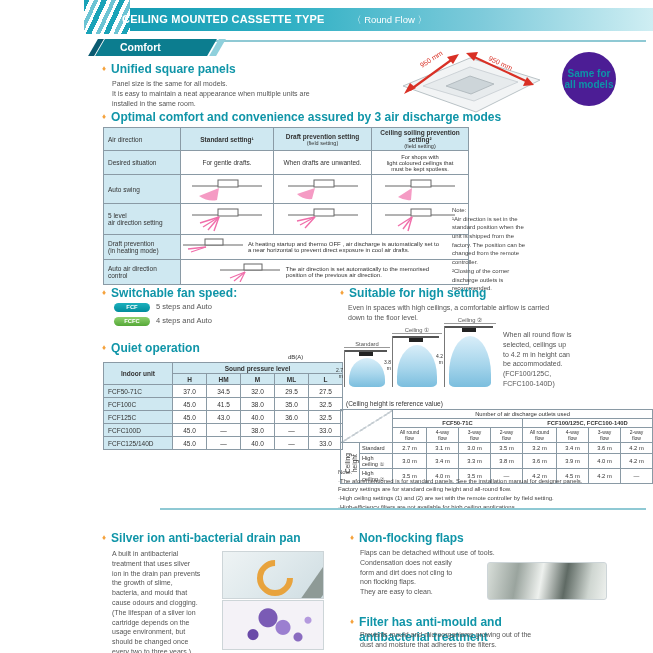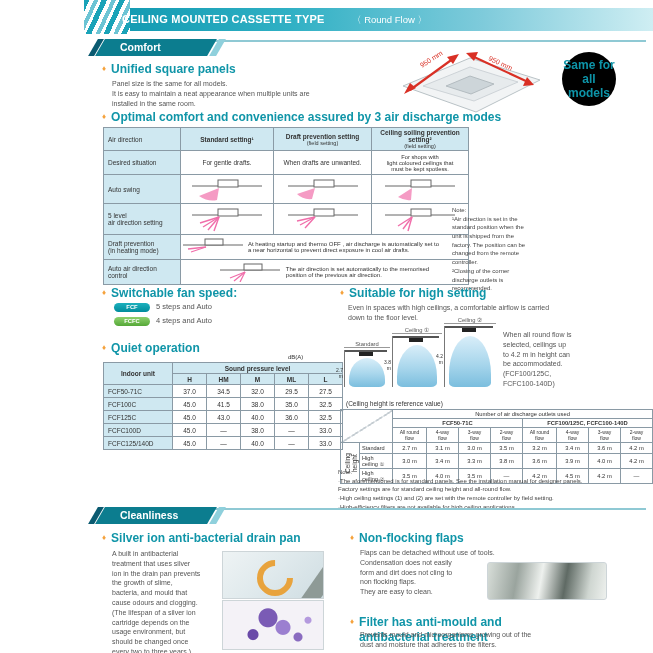--- a/index.html
+++ b/index.html
@@ -43,21 +43,21 @@
 
   
   .badge{display:inline-block;width:36px;height:9px;border-radius:5px;color:#fff;
          font-size:5.8px;font-weight:bold;text-align:center;line-height:9px;margin-right:6px;}
   .badge-fcf{background:linear-gradient(#1db0bd,#008c9c);}
   .badge-fcfc{background:linear-gradient(#8ed06c,#55a838);}
   .fan-item{font-size:7.5px;color:#555;margin-bottom:4px;}
 
   
   .circle-badge{left:562px;top:52px;width:54px;height:54px;border-radius:50%;
-    background:#000000;color:#0d94a8;font-size:12px;font-weight:bold;text-align:center;
+    background:#4c1d95;color:#0d94a8;font-size:10px;font-weight:bold;text-align:center;
     display:flex;align-items:center;justify-content:center;}
 
   
   .hc-label{font-size:5.8px;color:#555;text-align:center;border-bottom:1px solid #999;padding:0 2px;}
   .hc-box{position:absolute;border-left:1px solid #777;}
   .hc-ceil{position:absolute;left:0;top:0;width:100%;height:2px;background:#555;}
   .hc-unit{position:absolute;top:2px;left:50%;transform:translateX(-50%);width:14px;height:4px;background:#222;}
   .hc-mound{position:absolute;bottom:0;left:4px;right:2px;
     background:linear-gradient(to bottom,#d9eef9 0%,#a8d6ec 55%,#7bbede 100%);
     border-radius:50% 50% 6px 6px / 75% 75% 4px 4px;}
@@ -448,24 +448,20 @@
     </tr>
   </tbody>
     </table>
   <div class="abs small-note pre" style="left:338px;top:468px;width:310px;">Note:
 ·The aforementioned is for standard panels. See the installation manual for designer panels.
 Factory settings are for standard ceiling height and all-round flow.
 ·High ceiling settings (1) and (2) are set with the remote controller by field setting.
 ·High-efficiency filters are not available for high ceiling applications.</div>
 
   <div class="abs banner-line" style="left:160px;top:508px;width:486px;"></div>
-  <div class="abs banner" style="left:100px;top:507px;">
-    <span class="banner-bg"></span>
-    <span class="banner-label">Cleanliness</span>
-  </div>
 
   <div class="abs h2" style="left:102px;top:531px;text-align:right;">
     <span class="bullet">♦</span><span>Silver ion anti-bacterial drain pan</span>
   </div>
   <div class="abs body-txt pre" style="left:112px;top:549px;width:104px;">A built in antibacterial
 treatment that uses silver
 ion in the drain pan prevents
 the growth of slime,
 bacteria, and mould that
 cause odours and clogging.

